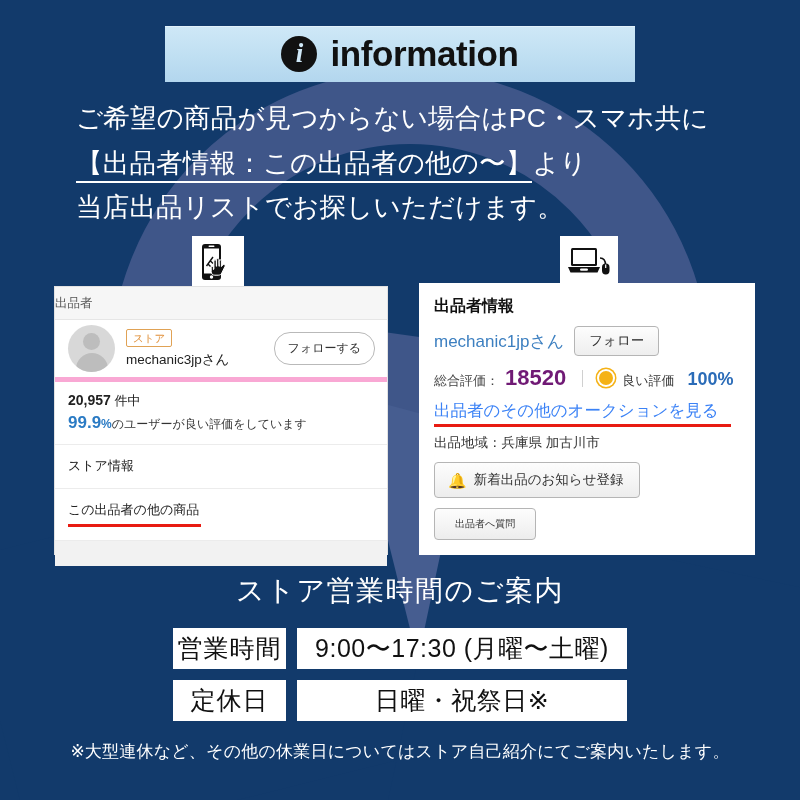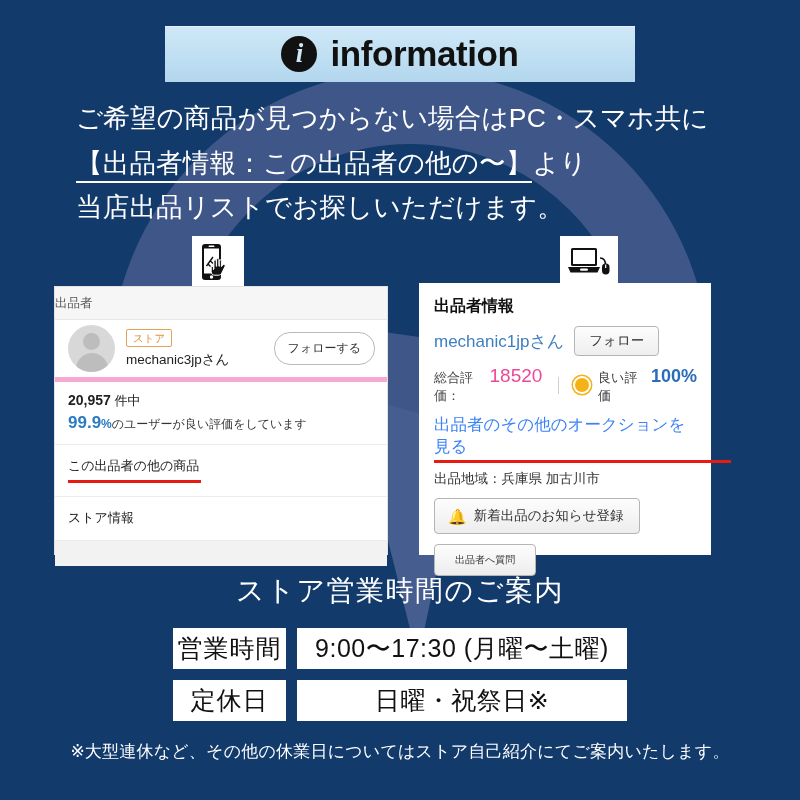--- a/index.html
+++ b/index.html
@@ -138,33 +138,33 @@
   .m-link-row{
     padding:12px 13px 13px;border-bottom:1px solid #ececec;
     font-size:13px;color:#222;
   }
   .redline{
     height:3px;background:#e81b12;margin-top:5px;
   }
   .m-foot{height:25px;background:#f2f2f2;}
 
   
-  .p-card{left:419px;top:283px;width:292px;height:272px;}
+  .p-card{left:419px;top:283px;width:336px;height:272px;}
   .p-inner{padding:13px 14px 0 15px;}
   .p-title{font-size:16px;font-weight:bold;color:#111;}
   .p-namerow{display:flex;align-items:center;gap:10px;margin-top:9px;}
   .p-name{font-size:17px;color:#3c7fc0;}
   .btn-follow-p{
     border:1px solid #b5b5b5;border-radius:4px;
     background:linear-gradient(180deg,#fdfdfd,#eeeeee);
     font-size:13.5px;color:#333;padding:5px 14px;
   }
   .p-rate{display:flex;align-items:baseline;margin-top:9px;font-size:13px;color:#333;}
   .p-rate .lbl{color:#444;}
-  .p-rate .num{color:#ec4899;font-size:19px;font-weight:normal;margin-left:6px;}
+  .p-rate .num{color:#701a75;font-size:22px;font-weight:bold;margin-left:6px;}
   .p-div{width:1px;height:17px;background:#d0d0d0;margin:0 16px;align-self:center;}
   .sun{
     width:14px;height:14px;border-radius:50%;background:#f5b216;
     box-shadow:0 0 0 2px #fff, 0 0 0 3.5px #f5b216;
     display:inline-block;margin-right:9px;align-self:center;flex:none;
   }
   .p-rate .good{color:#333;}
   .p-rate .pct100{color:#2b6cb8;font-size:18px;font-weight:bold;margin-left:13px;}
   .p-auclink{margin-top:9px;font-size:16.5px;color:#3b82f6;display:inline-block;}
   .redline-p{height:3px;background:#e81b12;margin-top:2px;width:297px;}
@@ -266,27 +266,27 @@
     <div class="m-rate">
       <div class="m-rate-top">
         <b>20,957</b>
         <span>件中</span>
       </div>
       <div class="m-rate-bot">
         <span class="pct">99.9</span><span class="pctsym">%</span><span>のユーザーが良い評価をしています</span>
       </div>
     </div>
 
+    <div class="m-link-row" style="border-bottom:1px solid #ececec">
+      <span>ストア情報</span>
+    </div>
+
     <div class="m-link-row">
       <span>この出品者の他の商品</span>
       <div class="redline" style="width:133px"></div>
-    </div>
-
-    <div class="m-link-row" style="border-bottom:1px solid #ececec">
-      <span>ストア情報</span>
     </div>
 
     <div class="m-foot"></div>
   </div>
 
   <div class="card p-card">
     <div class="p-inner">
       <div class="p-title">出品者情報</div>
 
       <div class="p-namerow">

